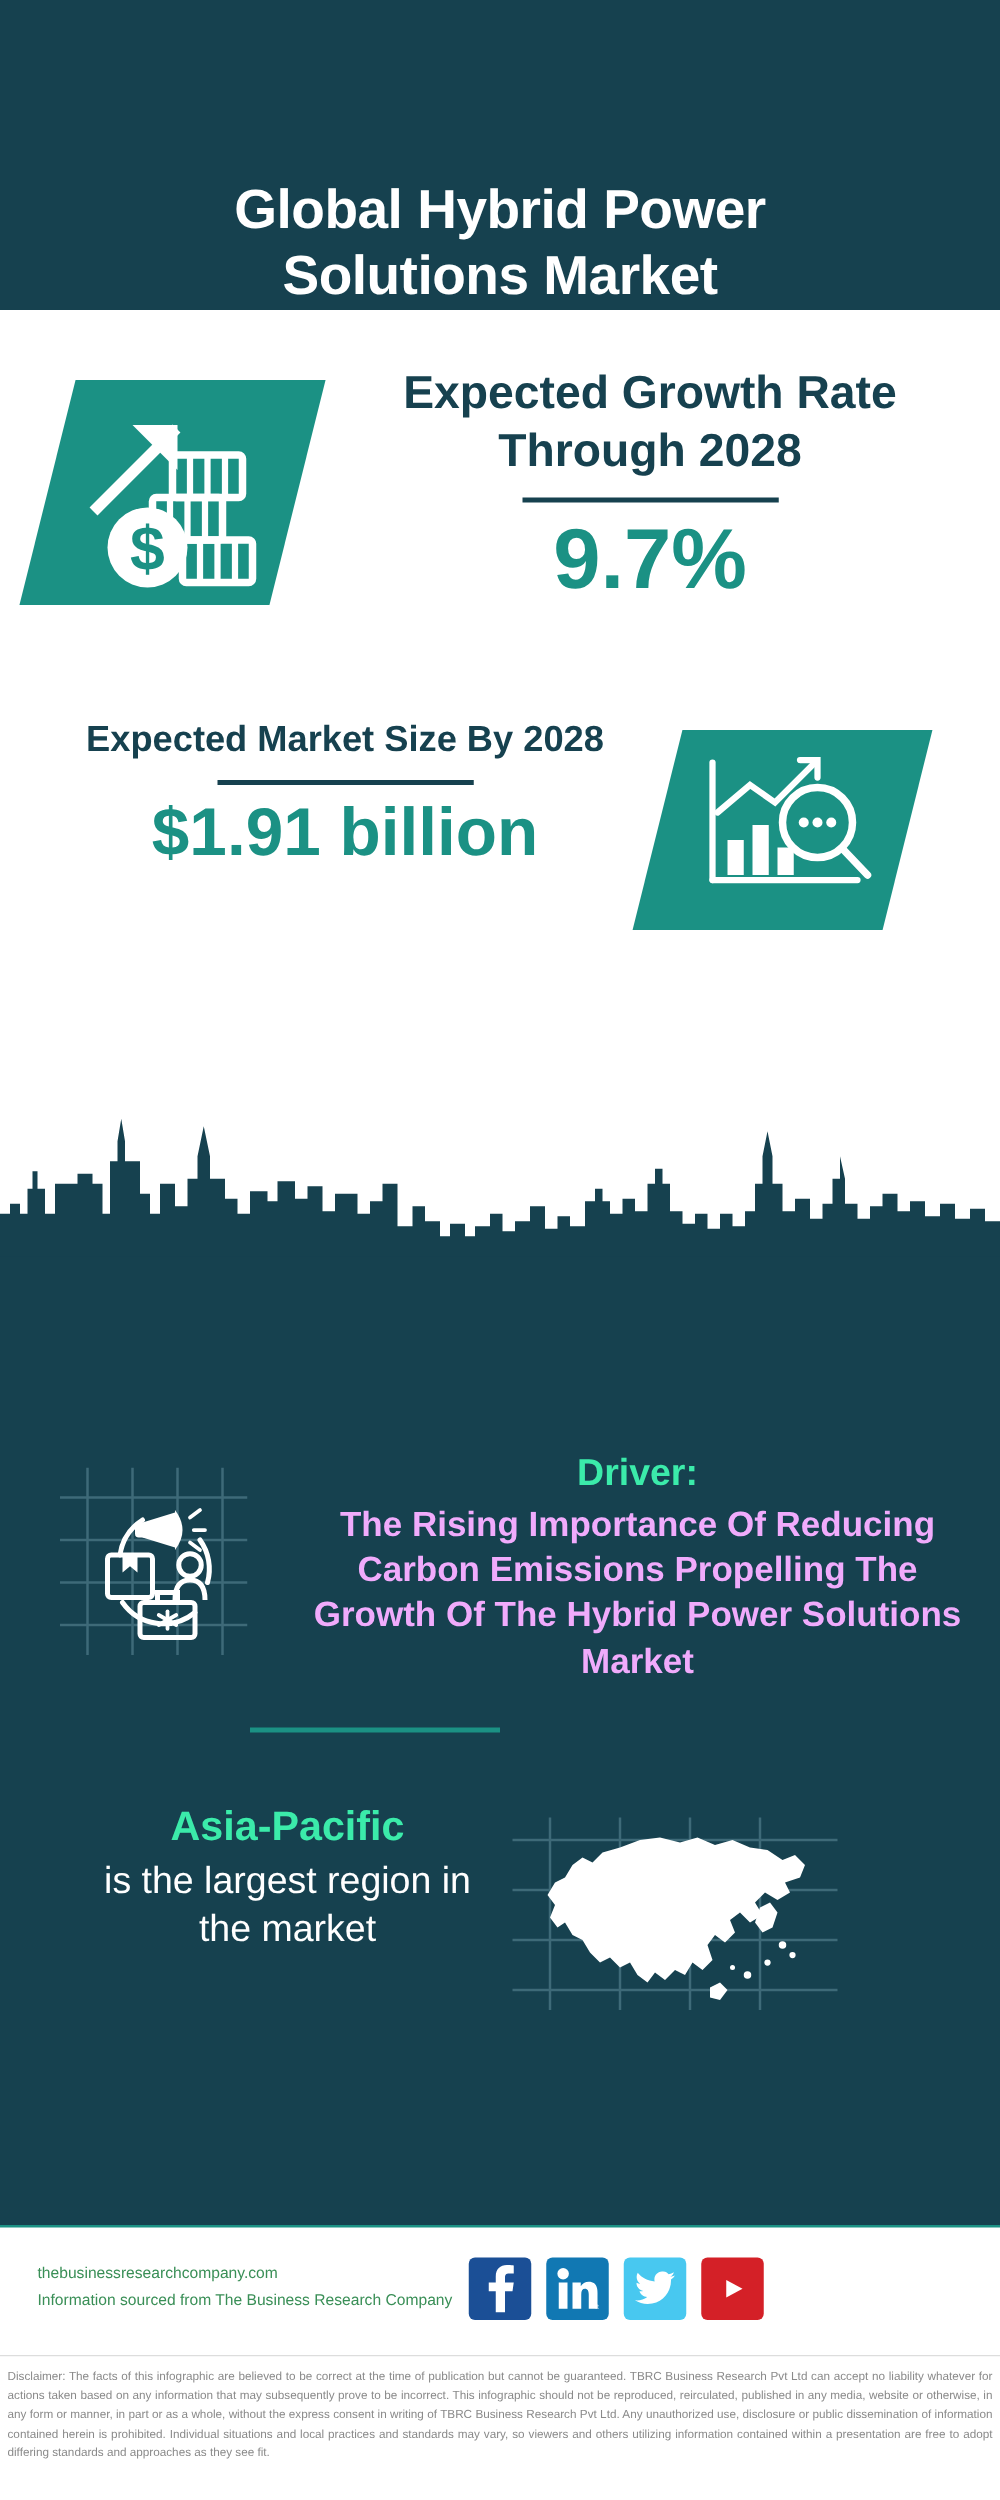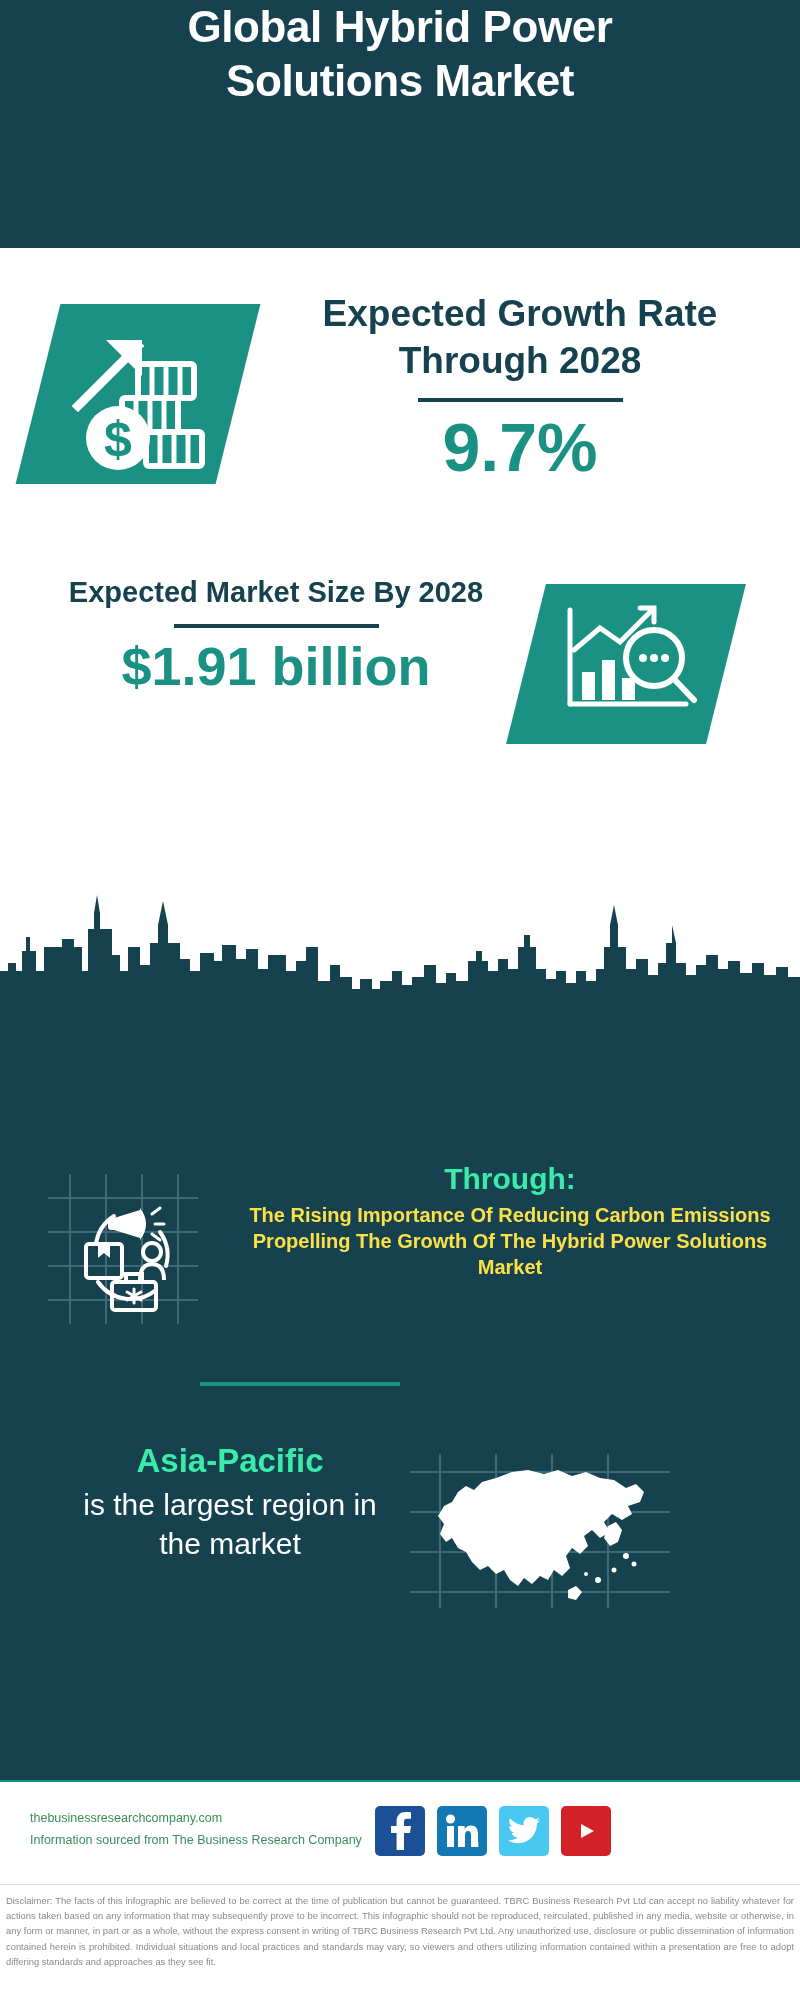--- a/index.html
+++ b/index.html
@@ -8,21 +8,21 @@
     font-family:"Liberation Sans", sans-serif;
     background:#ffffff;
     overflow:hidden;
   }
   .page { position:relative; width:800px; height:2000px; background:#ffffff; }
 
   
   .header {
     position:absolute; left:0; top:0; width:800px; height:248px;
     background:#16414f;
-    display:flex; align-items:flex-start; justify-content:center;
+    display:flex; align-items:flex-end; justify-content:center;
   }
   .header h1 {
     color:#ffffff; font-size:44px; font-weight:bold; line-height:1.22;
     text-align:center; letter-spacing:-0.4px; width:620px;
   }
 
   
   .stat1 {
     position:absolute; left:0; top:248px; width:800px; height:312px;
   }
@@ -90,21 +90,21 @@
   .icon-driver {
     position:absolute; left:48px; top:14px; width:150px; height:150px;
   }
   .driver-text {
     position:absolute; left:240px; top:0px; width:540px; text-align:center;
   }
   .driver-title {
     color:#3bebaa; font-size:30px; font-weight:bold; line-height:1.25;
   }
   .driver-body {
-    color:#fde047; font-size:20px; font-weight:bold; line-height:1.3;
+    color:#f0abfc; font-size:28px; font-weight:bold; line-height:1.3;
     margin-top:4px;
   }
 
   .mid-divider {
     position:absolute; left:200px; top:382px;
     width:200px; height:4px; background:#1b9184;
   }
 
   .region-block { position:absolute; left:0; top:440px; width:800px; }
   .region-text {
@@ -266,21 +266,21 @@
           <rect x="64" y="108" width="44" height="28" rx="3"></rect>
           <path d="M78,108 L78,100 L94,100 L94,108"></path>
         </g>
         <g stroke="#ffffff" stroke-width="3" stroke-linecap="round">
           <line x1="86" y1="115" x2="86" y2="129"></line>
           <line x1="79" y1="118" x2="93" y2="126"></line>
           <line x1="93" y1="118" x2="79" y2="126"></line>
         </g>
       </svg>
       <div class="driver-text">
-        <div class="driver-title">Through:</div>
+        <div class="driver-title">Driver:</div>
         <div class="driver-body">The Rising Importance Of Reducing Carbon Emissions Propelling The Growth Of The Hybrid Power Solutions Market</div>
       </div>
     </div>
 
     <div class="mid-divider"></div>
 
     <div class="region-block">
       <div class="region-text">
         <div class="region-name">Asia-Pacific</div>
         <div class="region-sub">is the largest region in the market</div>

